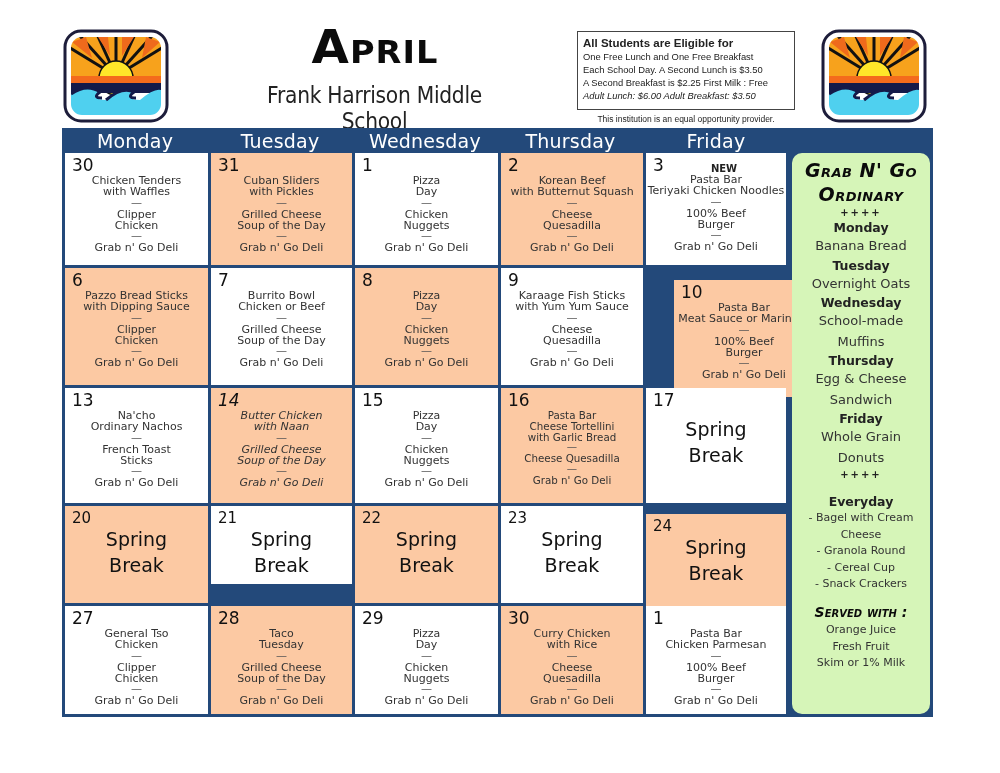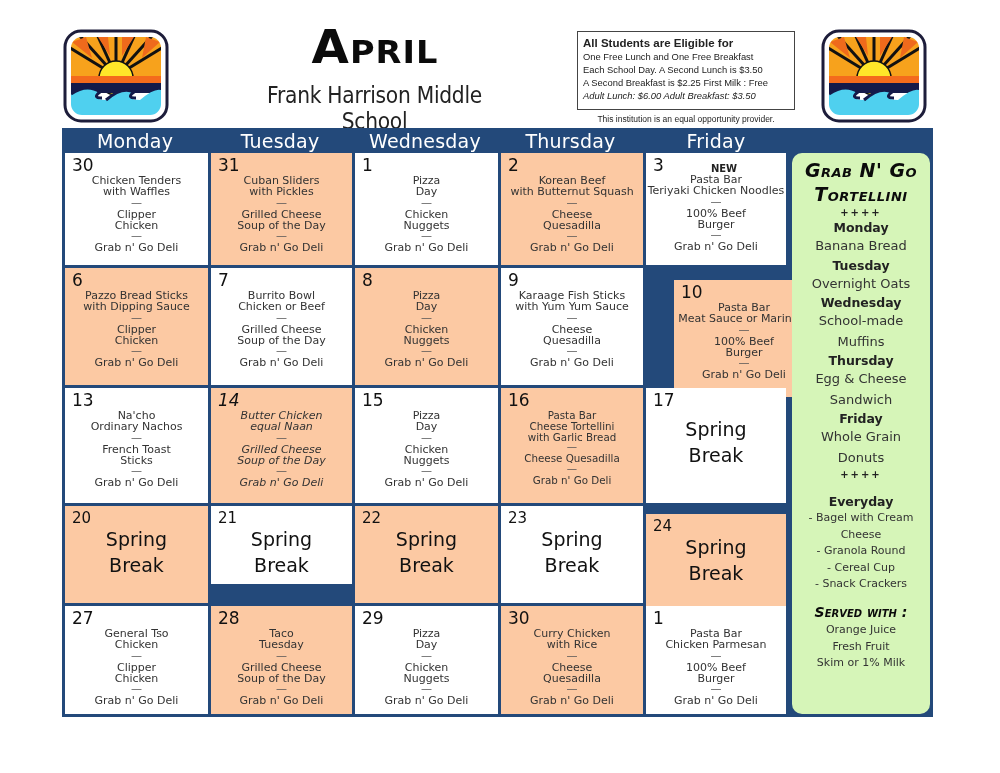--- a/index.html
+++ b/index.html
@@ -287,21 +287,21 @@
         <div>French Toast</div>
         <div>Sticks</div>
         <span class="sep">—</span>
         <span class="deli">Grab n' Go Deli</span>
       </div>
     </div>
     <div class="cell peach" style="left: 149px; top: 260px; width: 141px; height: 115px; font-style: italic;">
       <span class="num">14</span>
       <div class="menu">
         <div>Butter Chicken</div>
-        <div>equal Naan</div>
+        <div>with Naan</div>
         <span class="sep">—</span>
         <div>Grilled Cheese</div>
         <div>Soup of the Day</div>
         <span class="sep">—</span>
         <span class="deli">Grab n' Go Deli</span>
       </div>
     </div>
     <div class="cell" style="left: 293px; top: 260px; width: 143px; height: 115px;">
       <span class="num">15</span>
       <div class="menu">
@@ -424,21 +424,21 @@
         <span class="sep">—</span>
         <div>100% Beef</div>
         <div>Burger</div>
         <span class="sep">—</span>
         <span class="deli">Grab n' Go Deli</span>
       </div>
     </div>
     <div class="bfast" style="left: 730px; top: 25px; width: 138px; height: 561px;">
       <div class="btitle">
         <div>Grab N' Go</div>
-        <div>Tortellini</div>
+        <div>Ordinary</div>
       </div>
       <div class="plus">++++</div>
       <div class="dname">Monday</div>
       <div class="ditem">Banana Bread</div>
       <div class="dname">Tuesday</div>
       <div class="ditem">Overnight Oats</div>
       <div class="dname">Wednesday</div>
       <div class="ditem">School-made</div>
       <div class="ditem">Muffins</div>
       <div class="dname">Thursday</div>

